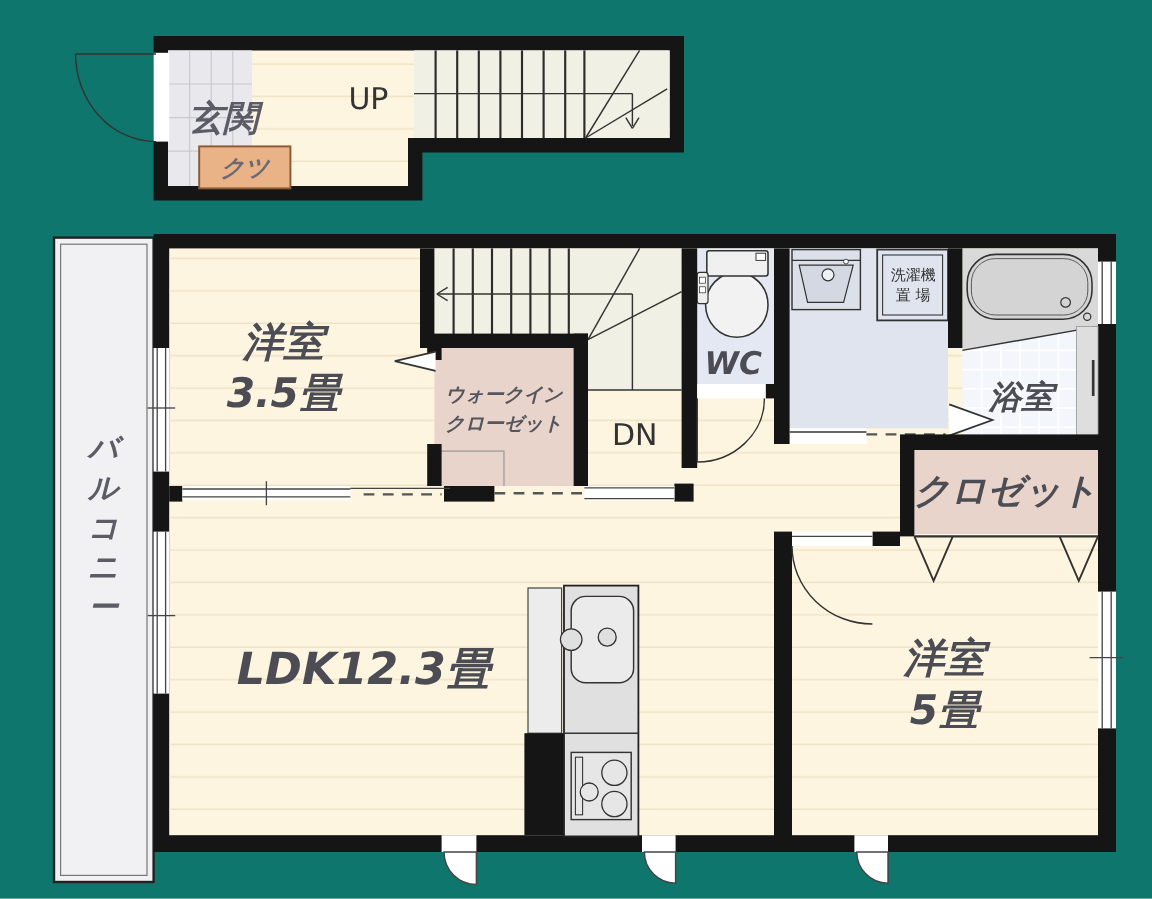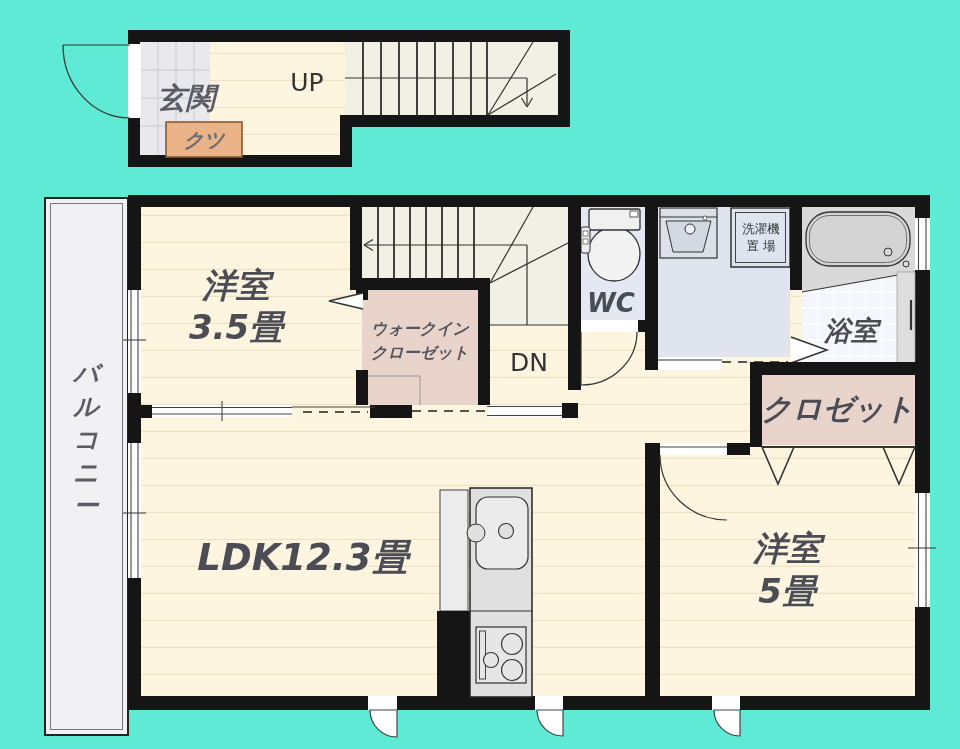--- a/index.html
+++ b/index.html
@@ -2,21 +2,21 @@
 <html style="--wall: #151515; --cream: #fdf5e0; --plank: #efe1c4; --tile: #e9e9ed; --stair: #f1f0e4; --water: #dfe4ee; --wc: #e4e8f2; --pink: #e8d4ca; --shoe: #eab287; --balcony: #f1f1f3; --bathgray: #d9d9d9; --bathtile: #f3f6fb; --label: #4c4c55;"><head>
 <meta charset="utf-8">
 <style>
   :root{
     --wall:#151515; --cream:#fdf5e0; --plank:#efe1c4; --tile:#e9e9ed; --tileline:#c8c9d1;
     --stair:#f1f0e4; --water:#dfe4ee; --wc:#e4e8f2; --pink:#e8d4ca; --shoe:#eab287;
     --shoeborder:#8a5a33; --balcony:#f1f1f3; --bathgray:#d9d9d9; --bathtile:#f3f6fb;
     --fixture:#e3e3e3; --line:#333333; --label:#4c4c55; --labelsoft:#5c5c66;
   }
   html,body{margin:0;padding:0;background:#ffffff;}
-  .plan-wrap{width:960px;height:749px;background:#5eead4;}
+  .plan-wrap{width:960px;height:749px;background:#0f766e;}
   svg{display:block;font-family:"DejaVu Sans","Liberation Sans",sans-serif;}
   .wall{fill:var(--wall);}
   .thin{stroke:var(--line);stroke-width:1.2;fill:none;}
   .thin2{stroke:var(--line);stroke-width:1.8;fill:none;}
   .step{stroke:#2c2c2c;stroke-width:1.8;}
   .lbl{fill:var(--label);font-weight:bold;font-style:italic;}
   .lbl-room{font-size:34px;}
   .lbl-ldk{font-size:37px;}
   .lbl-closet{font-size:30px;}
   .lbl-bath{font-size:27px;}

